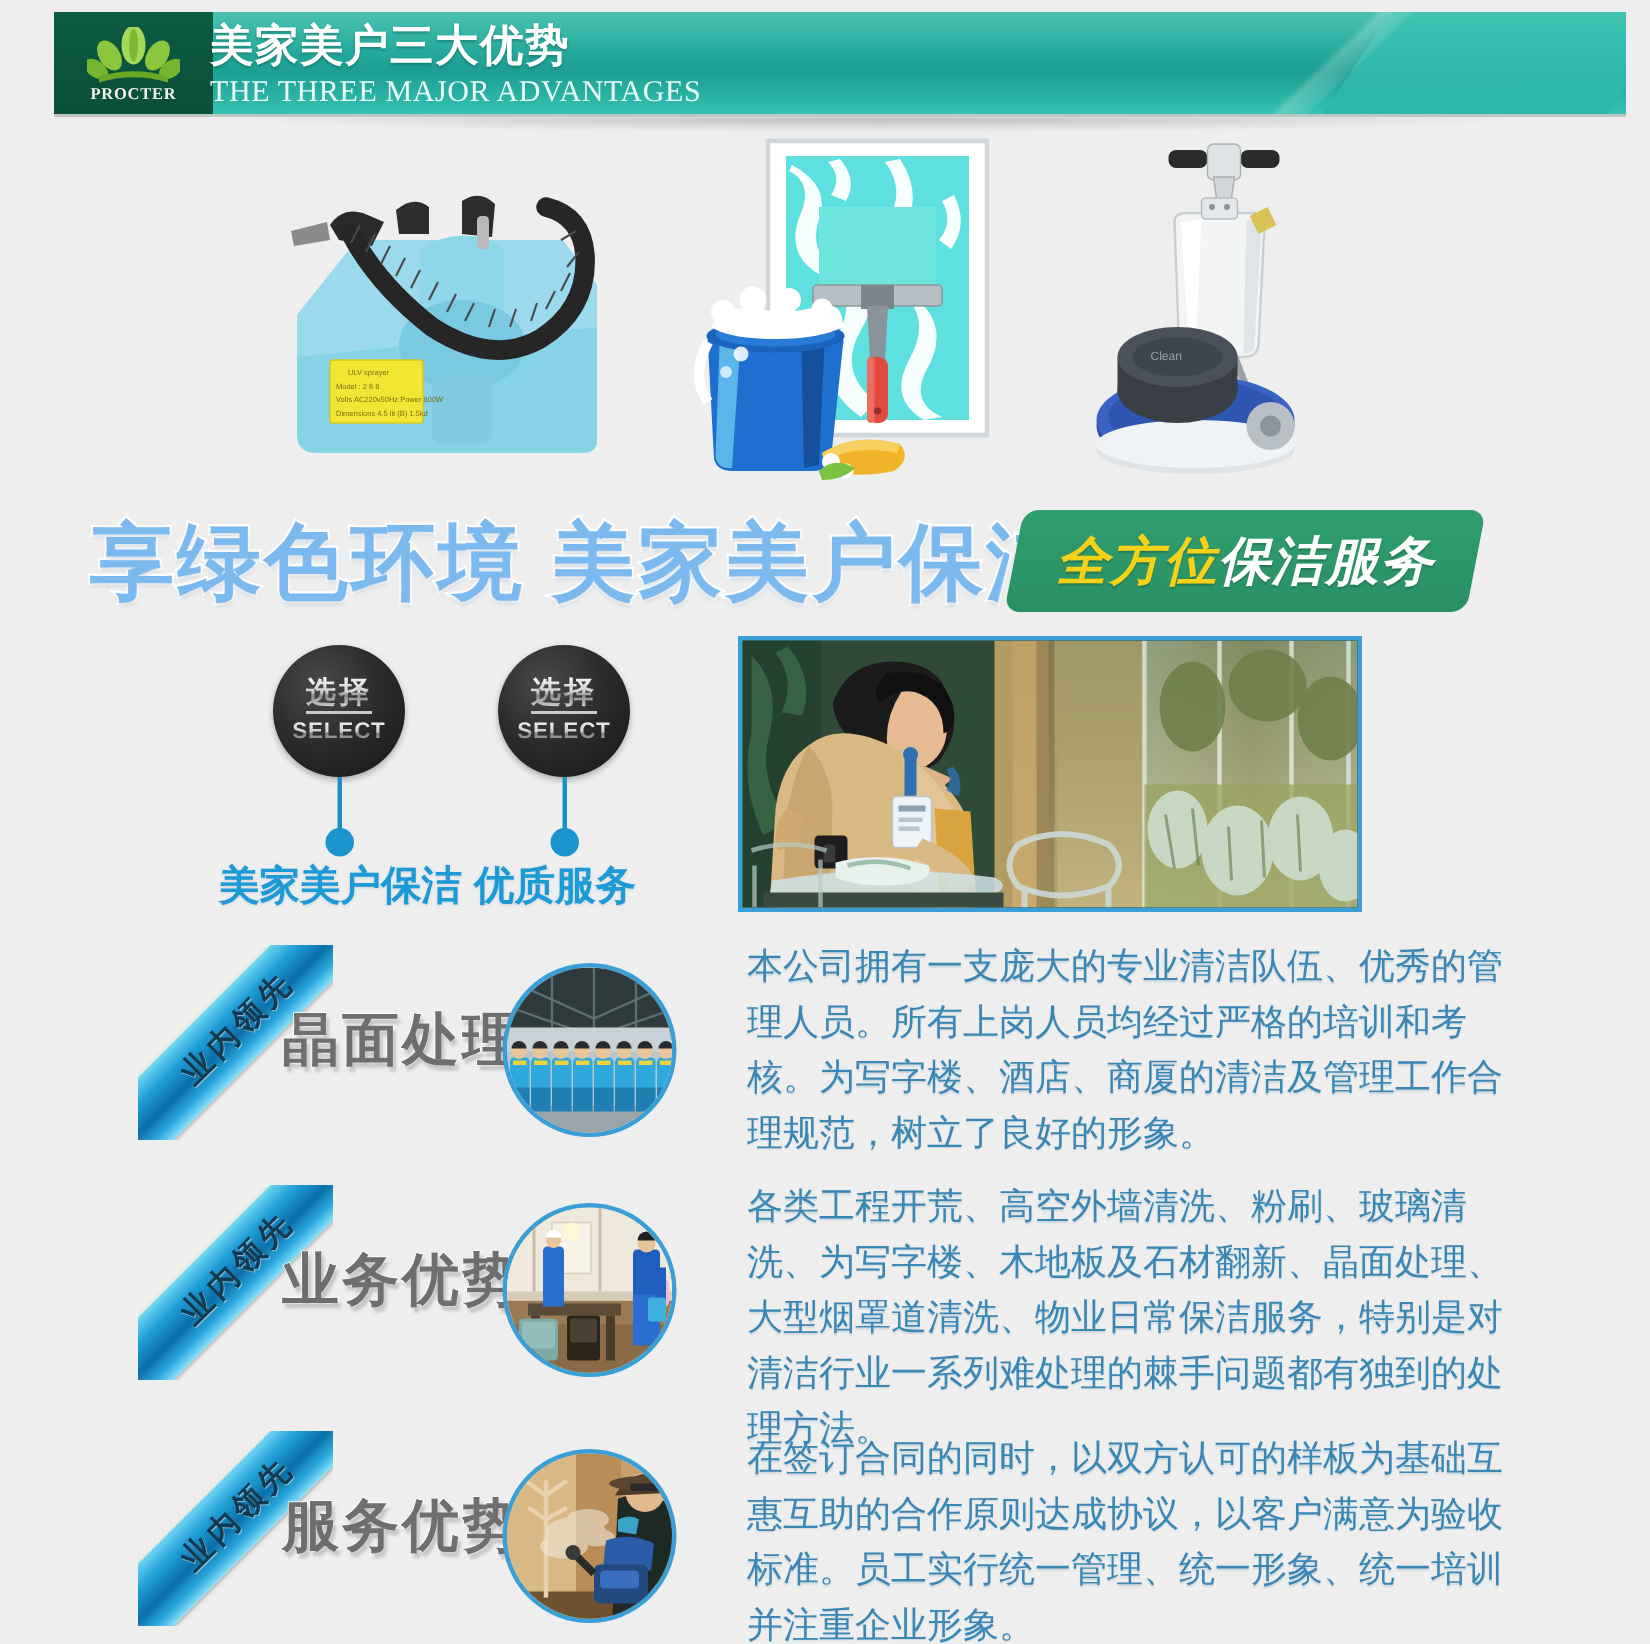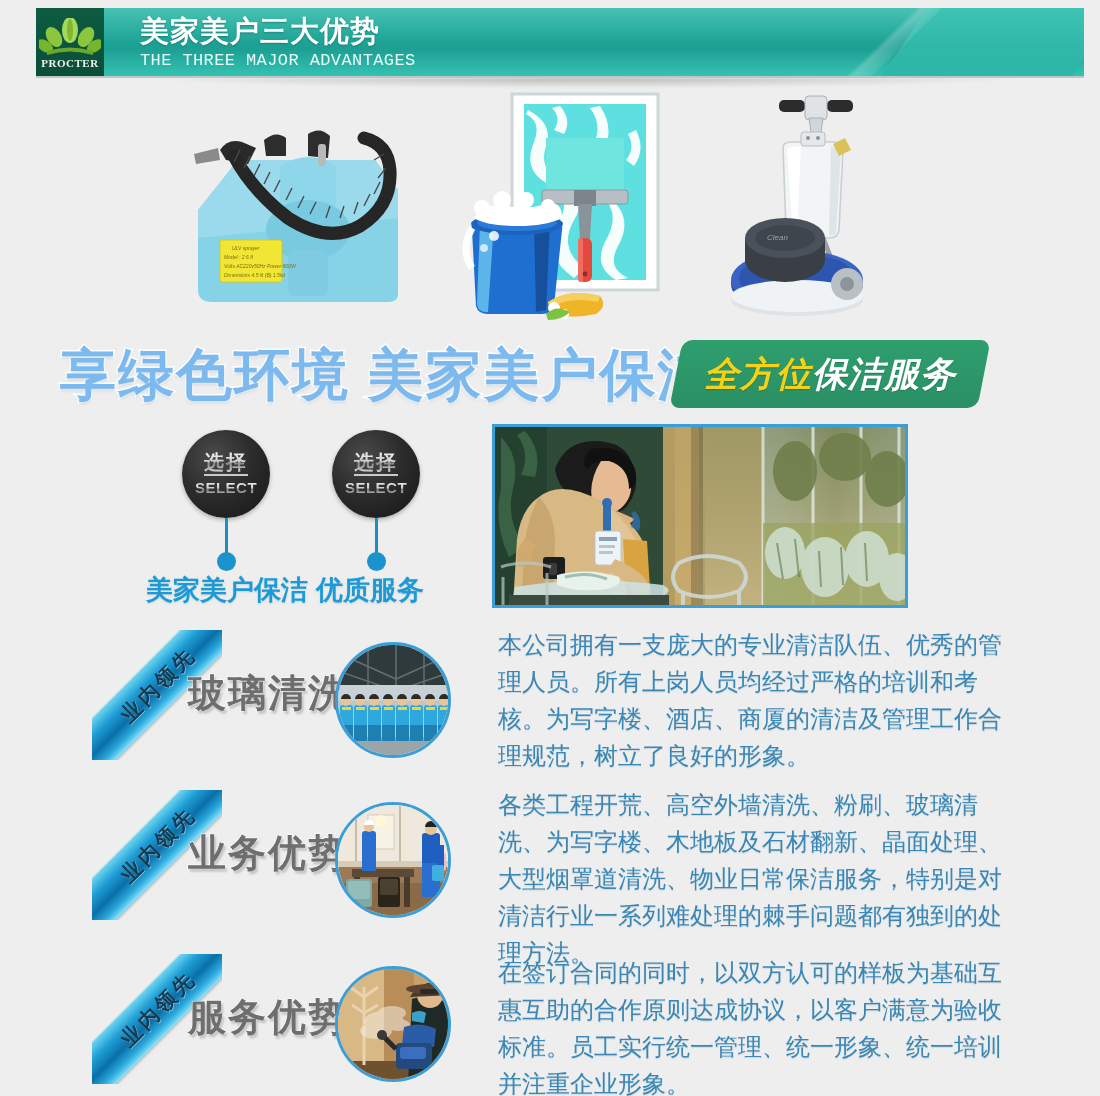--- a/index.html
+++ b/index.html
@@ -33,41 +33,41 @@
     position: absolute; right: -10px; top: 0; width: 190px; height: 70px;
     background: linear-gradient(180deg,#3ec4b4 0%, #2bb5a5 100%);
     transform: skewX(-34deg);
     opacity: .85;
   }
   .banner-gloss {
     position: absolute; left: 0; top: 0; width: 100%; height: 34px;
     background: linear-gradient(180deg, rgba(255,255,255,.14), rgba(255,255,255,0));
   }
   .logo-box {
-    position: absolute; left: 0; top: 0; width: 68px; height: 70px;
+    position: absolute; left: 0; top: 0; width: 106px; height: 70px;
     background: linear-gradient(180deg,#0d5c42 0%, #0a4e39 100%);
     display: flex; align-items: center; justify-content: center; flex-direction: column;
   }
   .logo-word {
     font-family: "Liberation Serif", "DejaVu Serif", serif;
     font-weight: bold; font-size: 11px; color: #f2f2ea;
     letter-spacing: .5px; margin-top: -3px;
   }
   .banner-titles { position: absolute; left: 104px; top: 6px; }
   .banner-cn {
     font-size: 29px; font-weight: bold; color: #ffffff; line-height: 34px;
     letter-spacing: 1px; text-shadow: 0 1px 2px rgba(0,60,55,.35);
   }
   .banner-en {
-    font-size: 17px; color: #eafaf7; line-height: 26px; letter-spacing: .4px;
-    font-family: Liberation Mono, monospace;
+    font-size: 20px; color: #eafaf7; line-height: 26px; letter-spacing: .4px;
+    font-family: Liberation Serif, serif;
   }
 
   
-  .products { position: absolute; left: 0; top: 86px; width: 940px; height: 250px; font-style: italic; }
+  .products { position: absolute; left: 0; top: 86px; width: 940px; height: 250px; }
   .prod { position: absolute; }
   .prod-1 { left: 160px; top: 12px; width: 290px; height: 230px; }
   .prod-2 { left: 450px; top: 4px; width: 250px; height: 235px; }
   .prod-3 { left: 705px; top: 2px; width: 210px; height: 240px; }
 
   
   .slogan {
     position: absolute; left: 60px; top: 338px;
     font-size: 56px; font-weight: bold; letter-spacing: 2px;
     color: #7cb9ef;
@@ -458,21 +458,21 @@
   </div>
 
   <div class="adv-row adv-1">
     <div class="ribbon">
       <div class="ribbon-tail"></div>
       <div class="ribbon-band">
         <span class="ribbon-text">业内领先</span>
       </div>
     </div>
 
-    <div class="adv-title">玻璃清洗</div>
+    <div class="adv-title">晶面处理</div>
 
     <div class="adv-thumb">
       <svg width="116" height="116" viewBox="0 0 116 116">
         <rect width="116" height="116" fill="#b9c6cc"></rect>
         <rect x="0" y="0" width="116" height="46" fill="#2e3a3c"></rect>
         <g stroke="#5c6f72" stroke-width="1.6" fill="none">
           <path d="M0 8 L58 34 L116 8 M0 26 L58 46 L116 26 M30 0 L30 40 M58 0 L58 46 M86 0 L86 40"></path>
         </g>
         <rect x="0" y="40" width="116" height="16" fill="#c8d2d6"></rect>
         <rect x="0" y="92" width="116" height="24" fill="#9aa5aa"></rect>

